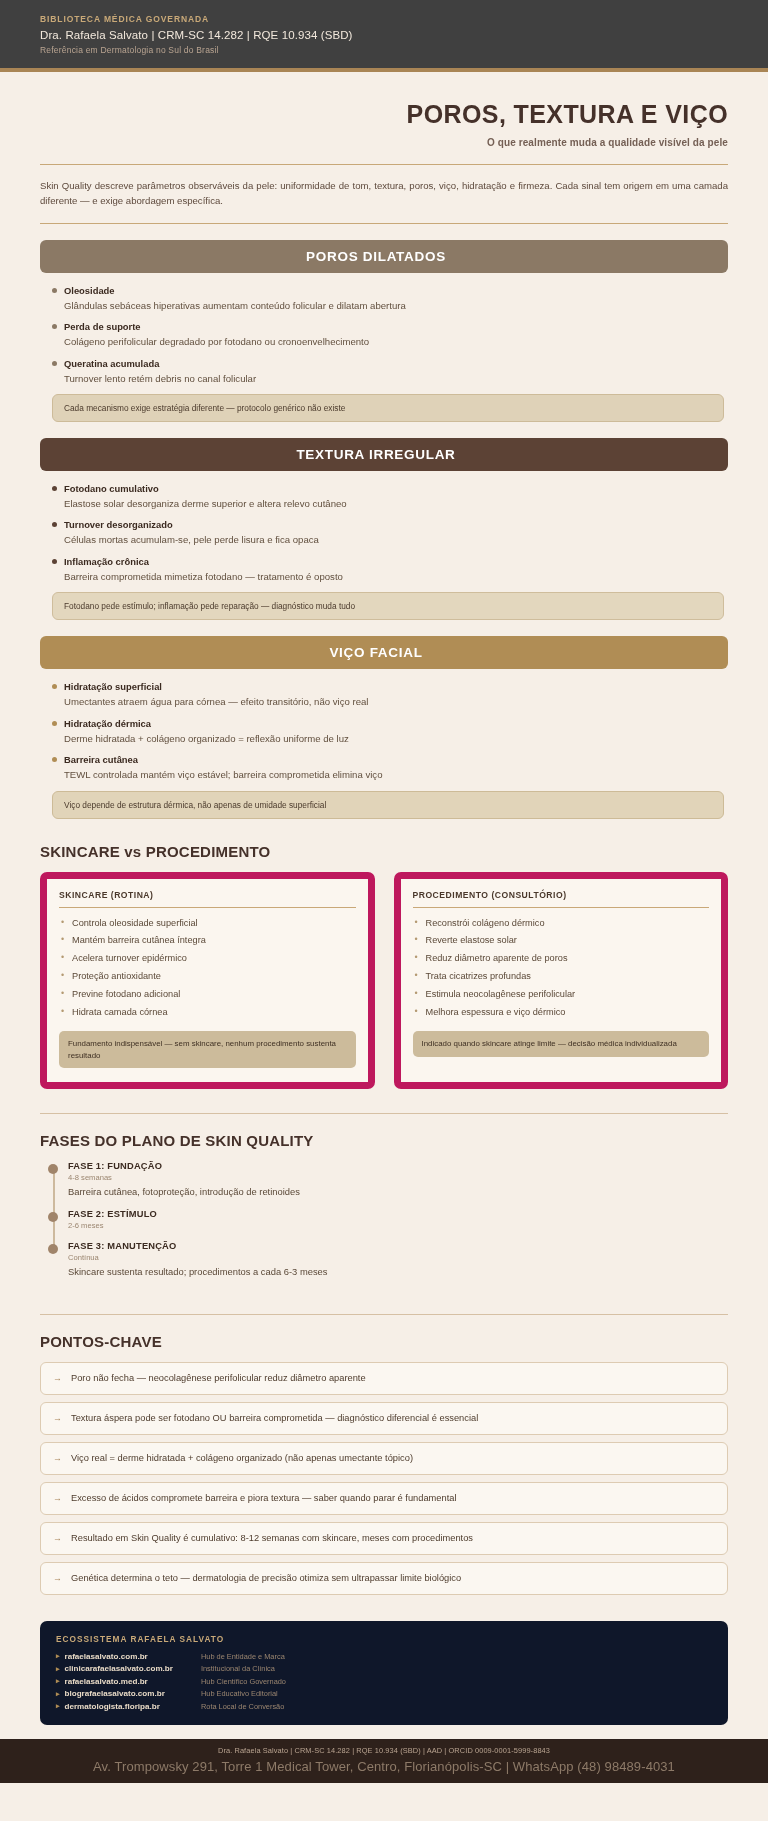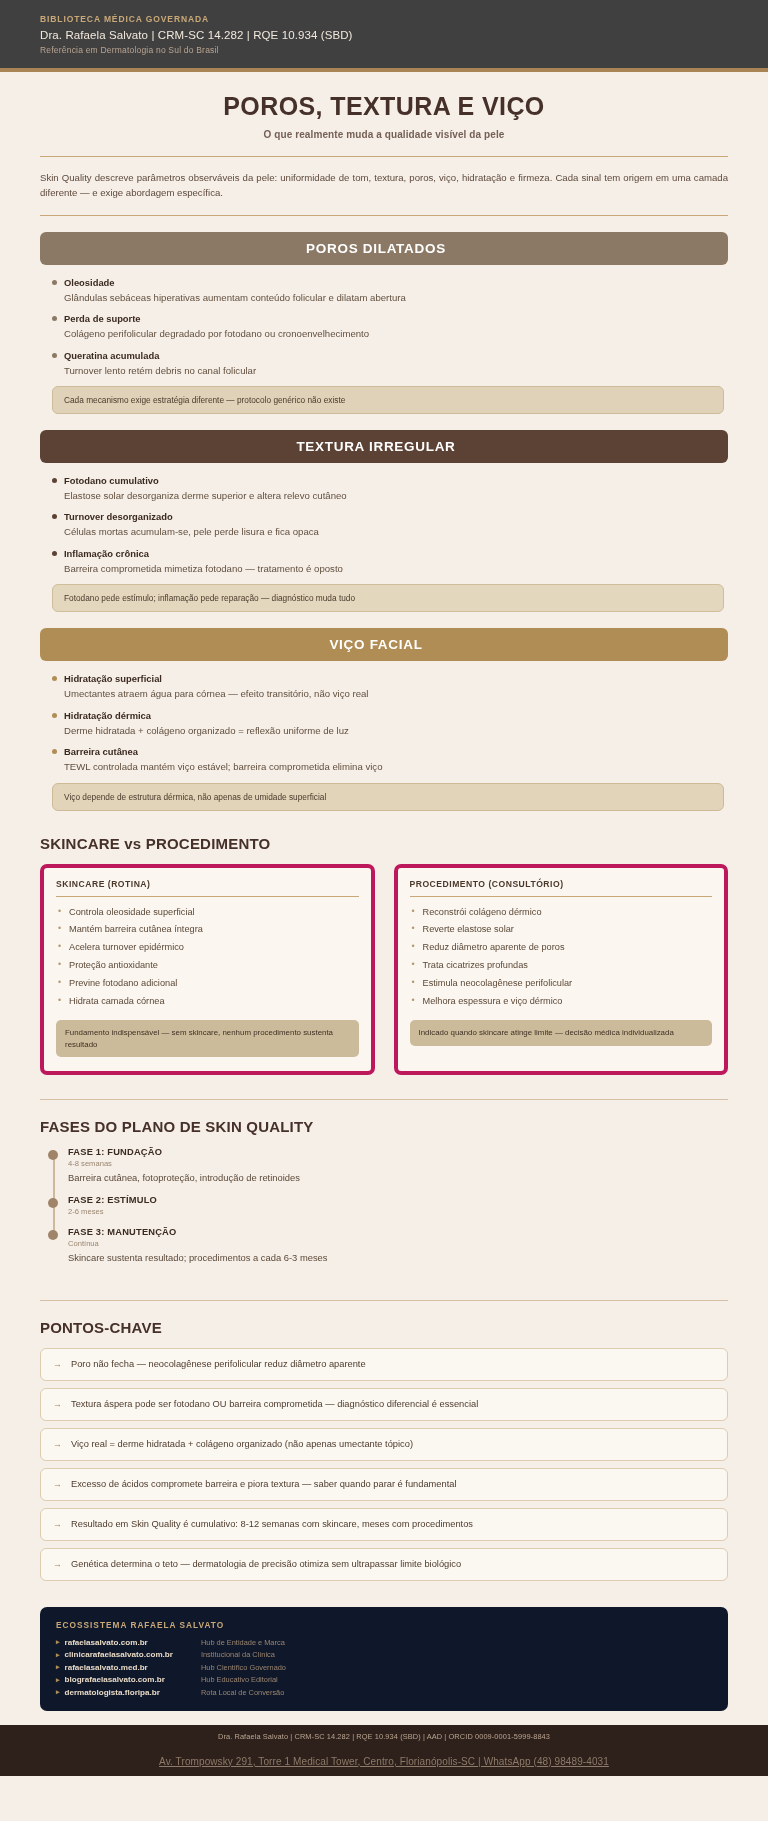--- a/index.html
+++ b/index.html
@@ -23,21 +23,21 @@
     color:#c9a978;text-transform:uppercase;margin-bottom:5px;
   }
   .mh-name{
     font-size:11.5px;color:#f2e8dc;letter-spacing:.1px;margin-bottom:4px;
   }
   .mh-sub{
     font-size:8.5px;color:#b9a491;letter-spacing:.2px;
   }
 
   
-  .titleblock{padding:20px 40px 0 40px;text-align:center;}
+  .titleblock{padding:28px 40px 0 40px;text-align:right;}
   h1.doc-title{
     font-size:25px;font-weight:bold;letter-spacing:.4px;color:#45312a;
   }
   .doc-sub{
     font-size:10px;font-weight:bold;color:#756055;margin-top:8px;letter-spacing:.1px;
   }
   .rule{
     height:1px;background:#c8a878;margin:16px 0 0 0;
   }
 
@@ -85,21 +85,21 @@
   .note.vico{background:#e1d4b9;border:1px solid #cdbb97;}
 
   
   .block{padding:0 40px;margin-top:24px;}
   h2.h2{
     font-size:15px;font-weight:bold;color:#45312a;letter-spacing:.2px;
   }
   .block .toprule{height:1px;background:#d6c0a4;margin-bottom:18px;}
   .cards{display:flex;gap:19px;margin-top:12px;}
   .card{
-    flex:1;border:4px solid #be185d;border-radius:7px;
+    flex:1;border:7px solid #be185d;border-radius:7px;
     background:#fbf6ef;padding:11px 12px 14px 12px;
     display:flex;flex-direction:column;
   }
   .card-h{
     font-size:8.6px;font-weight:bold;letter-spacing:.5px;color:#4a382b;
     padding-bottom:7px;border-bottom:1px solid #c9a878;margin-bottom:9px;
   }
   .card ul{list-style:none;}
   .card li{
     font-size:9.2px;color:#5b4938;line-height:1.5;margin-bottom:4px;
@@ -151,21 +151,21 @@
   .eco-col.left{flex:0 0 auto;}
   .eco-site{font-size:8.1px;color:#e8dac6;font-weight:bold;display:flex;gap:5px;align-items:center;}
   .eco-site .car{color:#b08d55;font-size:7px;}
   .eco-desc{font-size:7.4px;color:#9b8670;}
 
   
   .footer{
     margin-top:14px;background:#2e211b;padding:7px 40px 9px 40px;text-align:center;
   }
   .f1{font-size:7.4px;color:#b9a491;letter-spacing:.1px;}
-  .f2{font-size:10px;color:#8d7a68;margin-top:15px;letter-spacing:.1px;text-decoration:underline;}
+  .f2{font-size:13px;color:#8d7a68;margin-top:4px;letter-spacing:.1px;}
 </style>
 </head>
 <body>
 
 <div class="page">
 
   <div class="masthead">
     <div class="mh-kicker">BIBLIOTECA MÉDICA GOVERNADA</div>
     <div class="mh-name">Dra. Rafaela Salvato | CRM-SC 14.282 | RQE 10.934 (SBD)</div>
     <div class="mh-sub">Referência em Dermatologia no Sul do Brasil</div>

